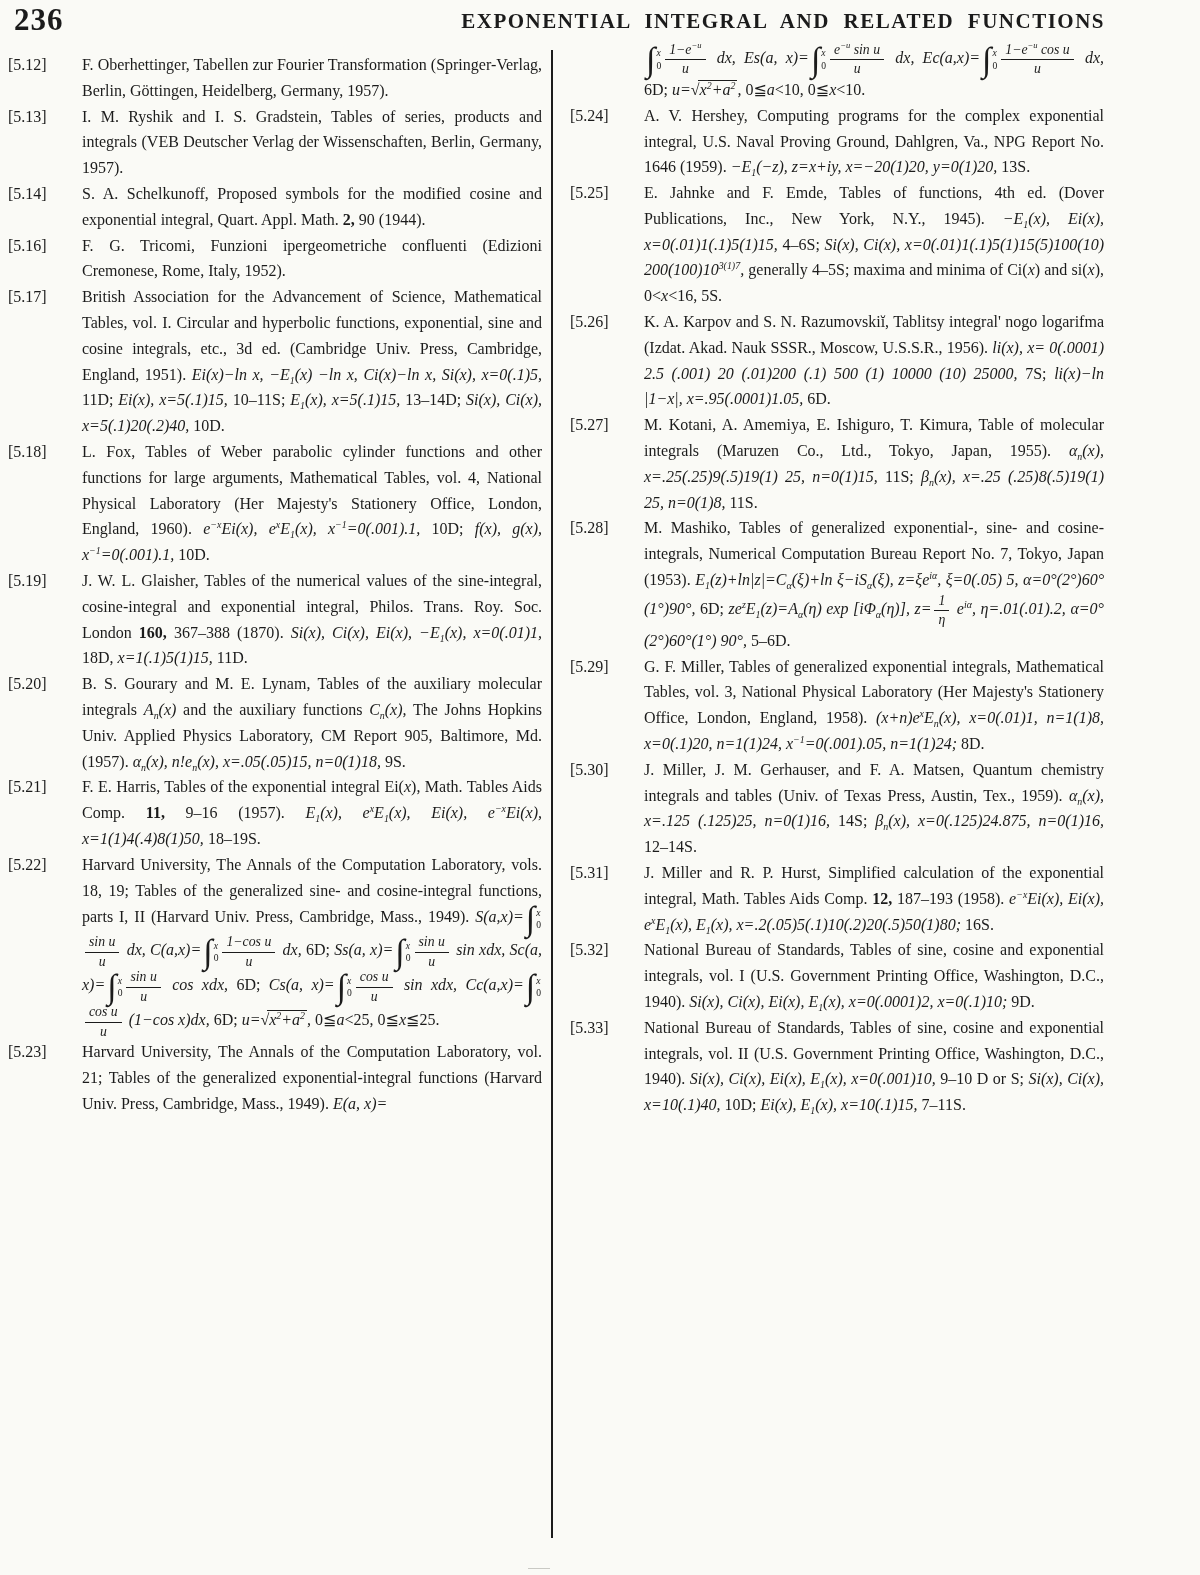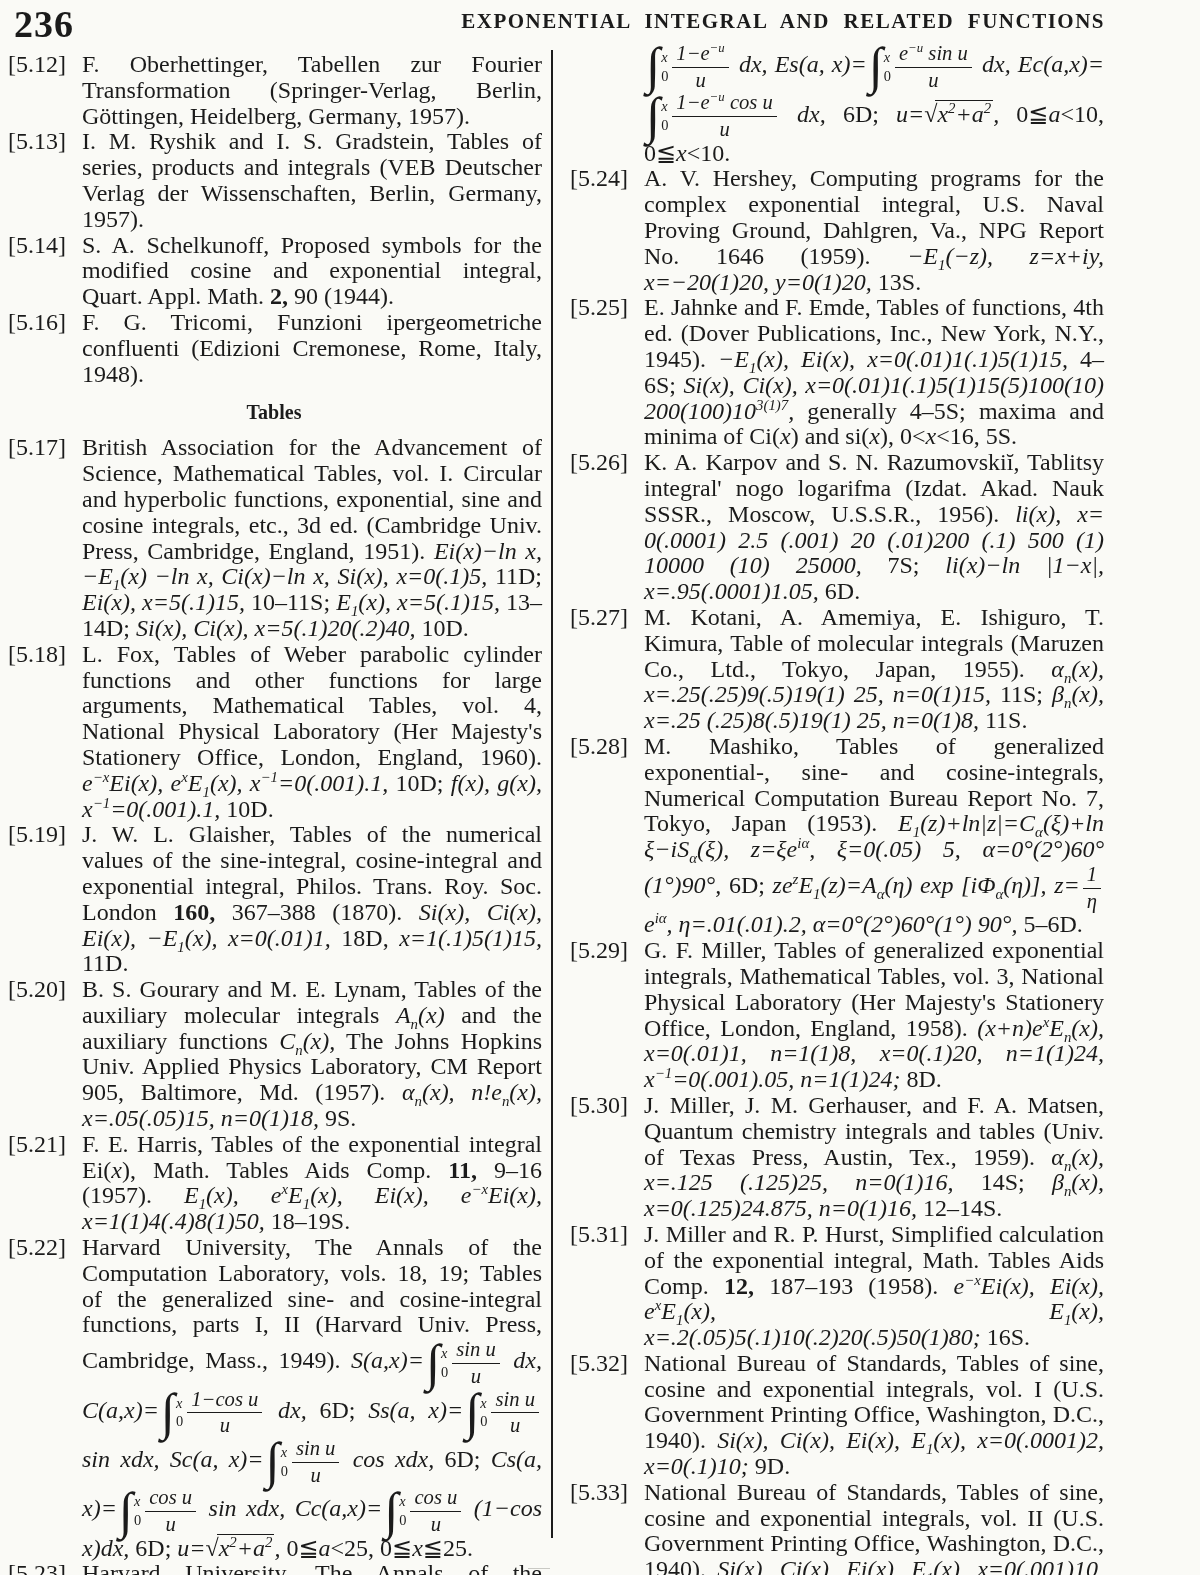--- a/index.html
+++ b/index.html
@@ -7,39 +7,39 @@
     width:1200px;height:1575px;
     background:#fafaf6;
     font-family:"Liberation Serif","DejaVu Serif",serif;
     color:#1b1b1b;
     position:relative;
     overflow:hidden;
   }
   .page{position:absolute;inset:0;}
   .pagenum{
     position:absolute;left:14px;top:2px;
-    font-size:38px;font-weight:bold;letter-spacing:1px;
+    font-size:31px;font-weight:bold;letter-spacing:1px;
   }
   .title{
     position:absolute;top:9px;left:0;width:1105px;
     text-align:right;font-weight:bold;font-size:21px;
     letter-spacing:1.5px;word-spacing:7px;
   }
   .colrule{
     position:absolute;left:551px;top:50px;width:2px;height:1488px;
     background:#1c1c1c;
   }
   .col{position:absolute;top:52px;width:536px;}
   .col-left{left:6px;}
   .col-right{left:568px;top:42px;}
   .entry{
     position:relative;
     padding-left:76px;
     text-align:justify;
-    font-size:24px;
+    font-size:16px;
     line-height:25.8px;
   }
   .entry .eid{
     position:absolute;left:2px;top:0;
     white-space:nowrap;
   }
   .sect{
     text-align:center;font-weight:bold;font-size:20px;
     margin:12px 0 10px 0;line-height:26px;
   }
@@ -79,22 +79,21 @@
 <body>
 
 <div class="page">
   <span class="pagenum">236</span>
   <div class="title">EXPONENTIAL INTEGRAL AND RELATED FUNCTIONS</div>
   <div class="colrule"></div>
   <div class="col col-left">
       <div class="entry"><span class="eid">[5.12]</span><span class="body"><span class="rt">F. Oberhettinger, Tabellen zur Fourier Transformation (Springer-Verlag, Berlin, Göttingen, Heidelberg, Germany, 1957).</span></span></div>
       <div class="entry"><span class="eid">[5.13]</span><span class="body"><span class="rt">I. M. Ryshik and I. S. Gradstein, Tables of series, products and integrals (VEB Deutscher Verlag der Wissenschaften, Berlin, Germany, 1957).</span></span></div>
       <div class="entry"><span class="eid">[5.14]</span><span class="body"><span class="rt">S. A. Schelkunoff, Proposed symbols for the modified cosine and exponential integral, Quart. Appl. Math. </span><span class="rb">2,</span><span class="rt"> 90 (1944).</span></span></div>
-      <div class="entry"><span class="eid">[5.16]</span><span class="body"><span class="rt">F. G. Tricomi, Funzioni ipergeometriche confluenti (Edizioni Cremonese, Rome, Italy, 1948).</span></span></div>
-      <div class="sect">Tables</div>
+      <div class="entry"><span class="eid">[5.16]</span><span class="body"><span class="rt">F. G. Tricomi, Funzioni ipergeometriche confluenti (Edizioni Cremonese, Rome, Italy, 1952).</span></span></div>
       <div class="entry"><span class="eid">[5.17]</span><span class="body"><span class="rt">British Association for the Advancement of Science, Mathematical Tables, vol. I. Circular and hyperbolic functions, exponential, sine and cosine integrals, etc., 3d ed. (Cambridge Univ. Press, Cambridge, England, 1951).  </span><span class="rm">Ei(x)−ln x, −E<sub>1</sub>(x) −ln x, Ci(x)−ln x, Si(x), x=0(.1)5,</span><span class="rt"> 11D; </span><span class="rm">Ei(x), x=5(.1)15,</span><span class="rt"> 10–11S; </span><span class="rm">E<sub>1</sub>(x), x=5(.1)15,</span><span class="rt"> 13–14D; </span><span class="rm">Si(x), Ci(x), x=5(.1)20(.2)40,</span><span class="rt"> 10D.</span></span></div>
       <div class="entry"><span class="eid">[5.18]</span><span class="body"><span class="rt">L. Fox, Tables of Weber parabolic cylinder functions and other functions for large arguments, Mathematical Tables, vol. 4, National Physical Laboratory (Her Majesty's Stationery Office, London, England, 1960).  </span><span class="rm">e<sup>−x</sup>Ei(x), e<sup>x</sup>E<sub>1</sub>(x), x<sup>−1</sup>=0(.001).1,</span><span class="rt"> 10D; </span><span class="rm">f(x), g(x), x<sup>−1</sup>=0(.001).1,</span><span class="rt"> 10D.</span></span></div>
       <div class="entry"><span class="eid">[5.19]</span><span class="body"><span class="rt">J. W. L. Glaisher, Tables of the numerical values of the sine-integral, cosine-integral and exponential integral, Philos. Trans. Roy. Soc. London </span><span class="rb">160,</span><span class="rt"> 367–388 (1870).  </span><span class="rm">Si(x), Ci(x), Ei(x), −E<sub>1</sub>(x), x=0(.01)1,</span><span class="rt"> 18D, </span><span class="rm">x=1(.1)5(1)15,</span><span class="rt"> 11D.</span></span></div>
       <div class="entry"><span class="eid">[5.20]</span><span class="body"><span class="rt">B. S. Gourary and M. E. Lynam, Tables of the auxiliary molecular integrals </span><span class="rm">A<sub>n</sub>(x)</span><span class="rt"> and the auxiliary functions </span><span class="rm">C<sub>n</sub>(x),</span><span class="rt"> The Johns Hopkins Univ. Applied Physics Laboratory, CM Report 905, Baltimore, Md. (1957).  </span><span class="rm">α<sub>n</sub>(x), n!e<sub>n</sub>(x), x=.05(.05)15, n=0(1)18,</span><span class="rt"> 9S.</span></span></div>
       <div class="entry"><span class="eid">[5.21]</span><span class="body"><span class="rt">F. E. Harris, Tables of the exponential integral Ei(</span><span class="rm">x</span><span class="rt">), Math. Tables Aids Comp. </span><span class="rb">11,</span><span class="rt"> 9–16 (1957). </span><span class="rm">E<sub>1</sub>(x), e<sup>x</sup>E<sub>1</sub>(x), Ei(x), e<sup>−x</sup>Ei(x), x=1(1)4(.4)8(1)50,</span><span class="rt"> 18–19S.</span></span></div>
       <div class="entry"><span class="eid">[5.22]</span><span class="body"><span class="rt">Harvard University, The Annals of the Computation Laboratory, vols. 18, 19; Tables of the generalized sine- and cosine-integral functions, parts I, II (Harvard Univ. Press, Cambridge, Mass., 1949).  </span><span class="rm">S(a,x)=</span><span class="intg">
             <span class="is">∫</span>
             <span class="ib">
               <span class="iu">x</span>
               <span class="id">0</span>

